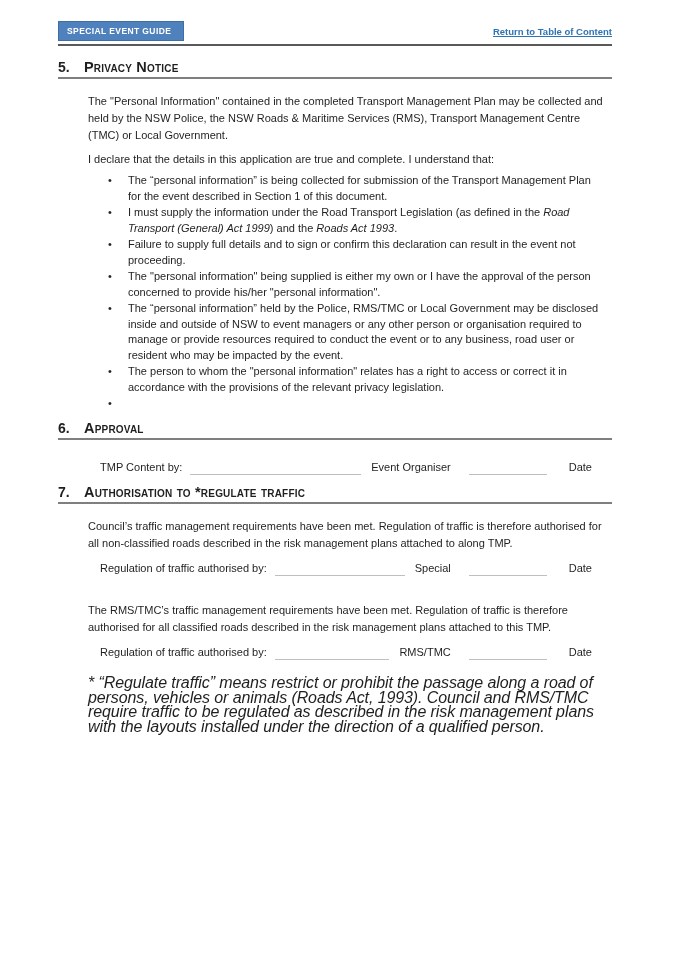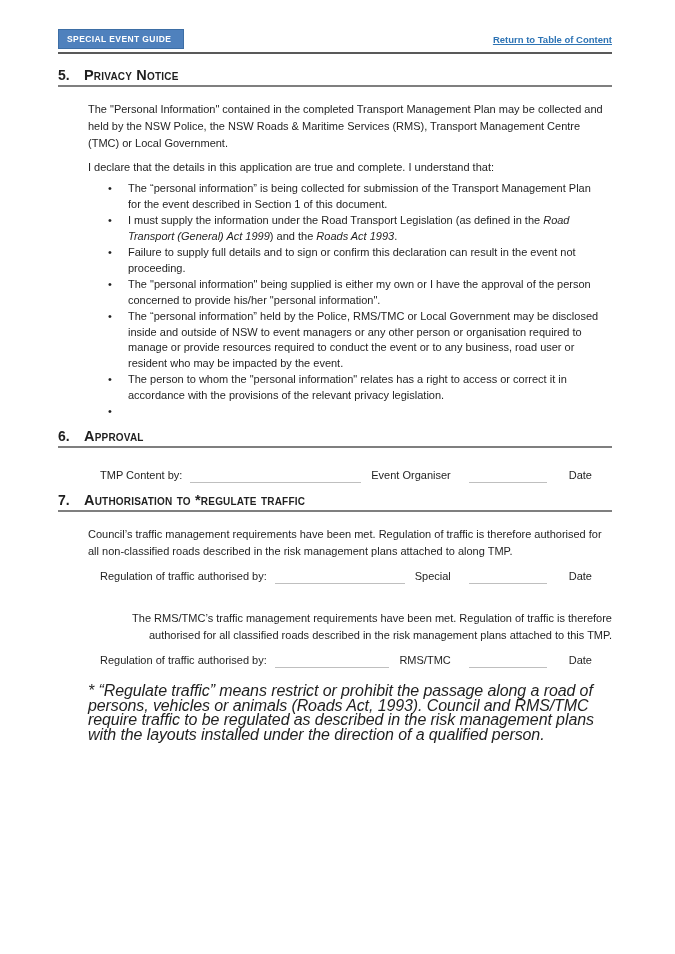--- a/index.html
+++ b/index.html
@@ -1,19 +1,19 @@
 <!DOCTYPE html>
 <html><head>
 <meta charset="utf-8">
 <style>
   * { margin:0; padding:0; box-sizing:border-box; }
   html,body { background:#ffffff; }
   body { font-family:"Liberation Sans", sans-serif; color:#1f1f1f; }
   .page {
-    position:relative; width:675px; height:800px; margin:16px auto;
+    position:relative; width:675px; height:800px; margin:8px auto;
     background:#ffffff; overflow:hidden;
   }
   .content { position:absolute; left:58px; top:0; width:554px; }
 
   
   .hdr { display:flex; justify-content:space-between; align-items:flex-start;
          padding-top:13px; border-bottom:2px solid #595959; min-height:38px; }
   .hdr-badge {
     background:#4F81BD; border:1px solid #3D6EA5; color:#ffffff;
     font-size:8.5px; font-weight:bold; letter-spacing:.4px;
@@ -53,21 +53,21 @@
               margin-left:42px; margin-right:20px; }
   .fr-label, .fr-mid, .fr-date { white-space:nowrap; }
   .sig-line { border-bottom:1px solid #BFBFBF; height:13px; }
   .sig-line.grow { flex:1; margin-left:8px; margin-right:10px; }
   .sig-line.short { width:78px; margin-right:22px; }
   .fr-mid { margin-right:18px; }
   .row-approval { margin-top:20px; }
   .row-council { margin-top:9px; }
   .row-rms { margin-top:9px; }
   .para-council { margin-top:14px; }
-  .para-rms { margin-top:26px;text-align:right; }
+  .para-rms { margin-top:26px; }
 
   
   .footnote { margin-top:16px; margin-left:30px; font-size:16px; font-style:italic;
               line-height:14.5px; letter-spacing:-.1px; }
 
   
   .ftr { position:absolute; left:58px; top:896px; width:554px;
          border-top:1px solid #BFBFBF; padding-top:13px;
          display:flex; justify-content:flex-end; align-items:center; }
   .ftr-text { font-size:9.5px; font-weight:bold; color:#000; margin-right:7px; }

